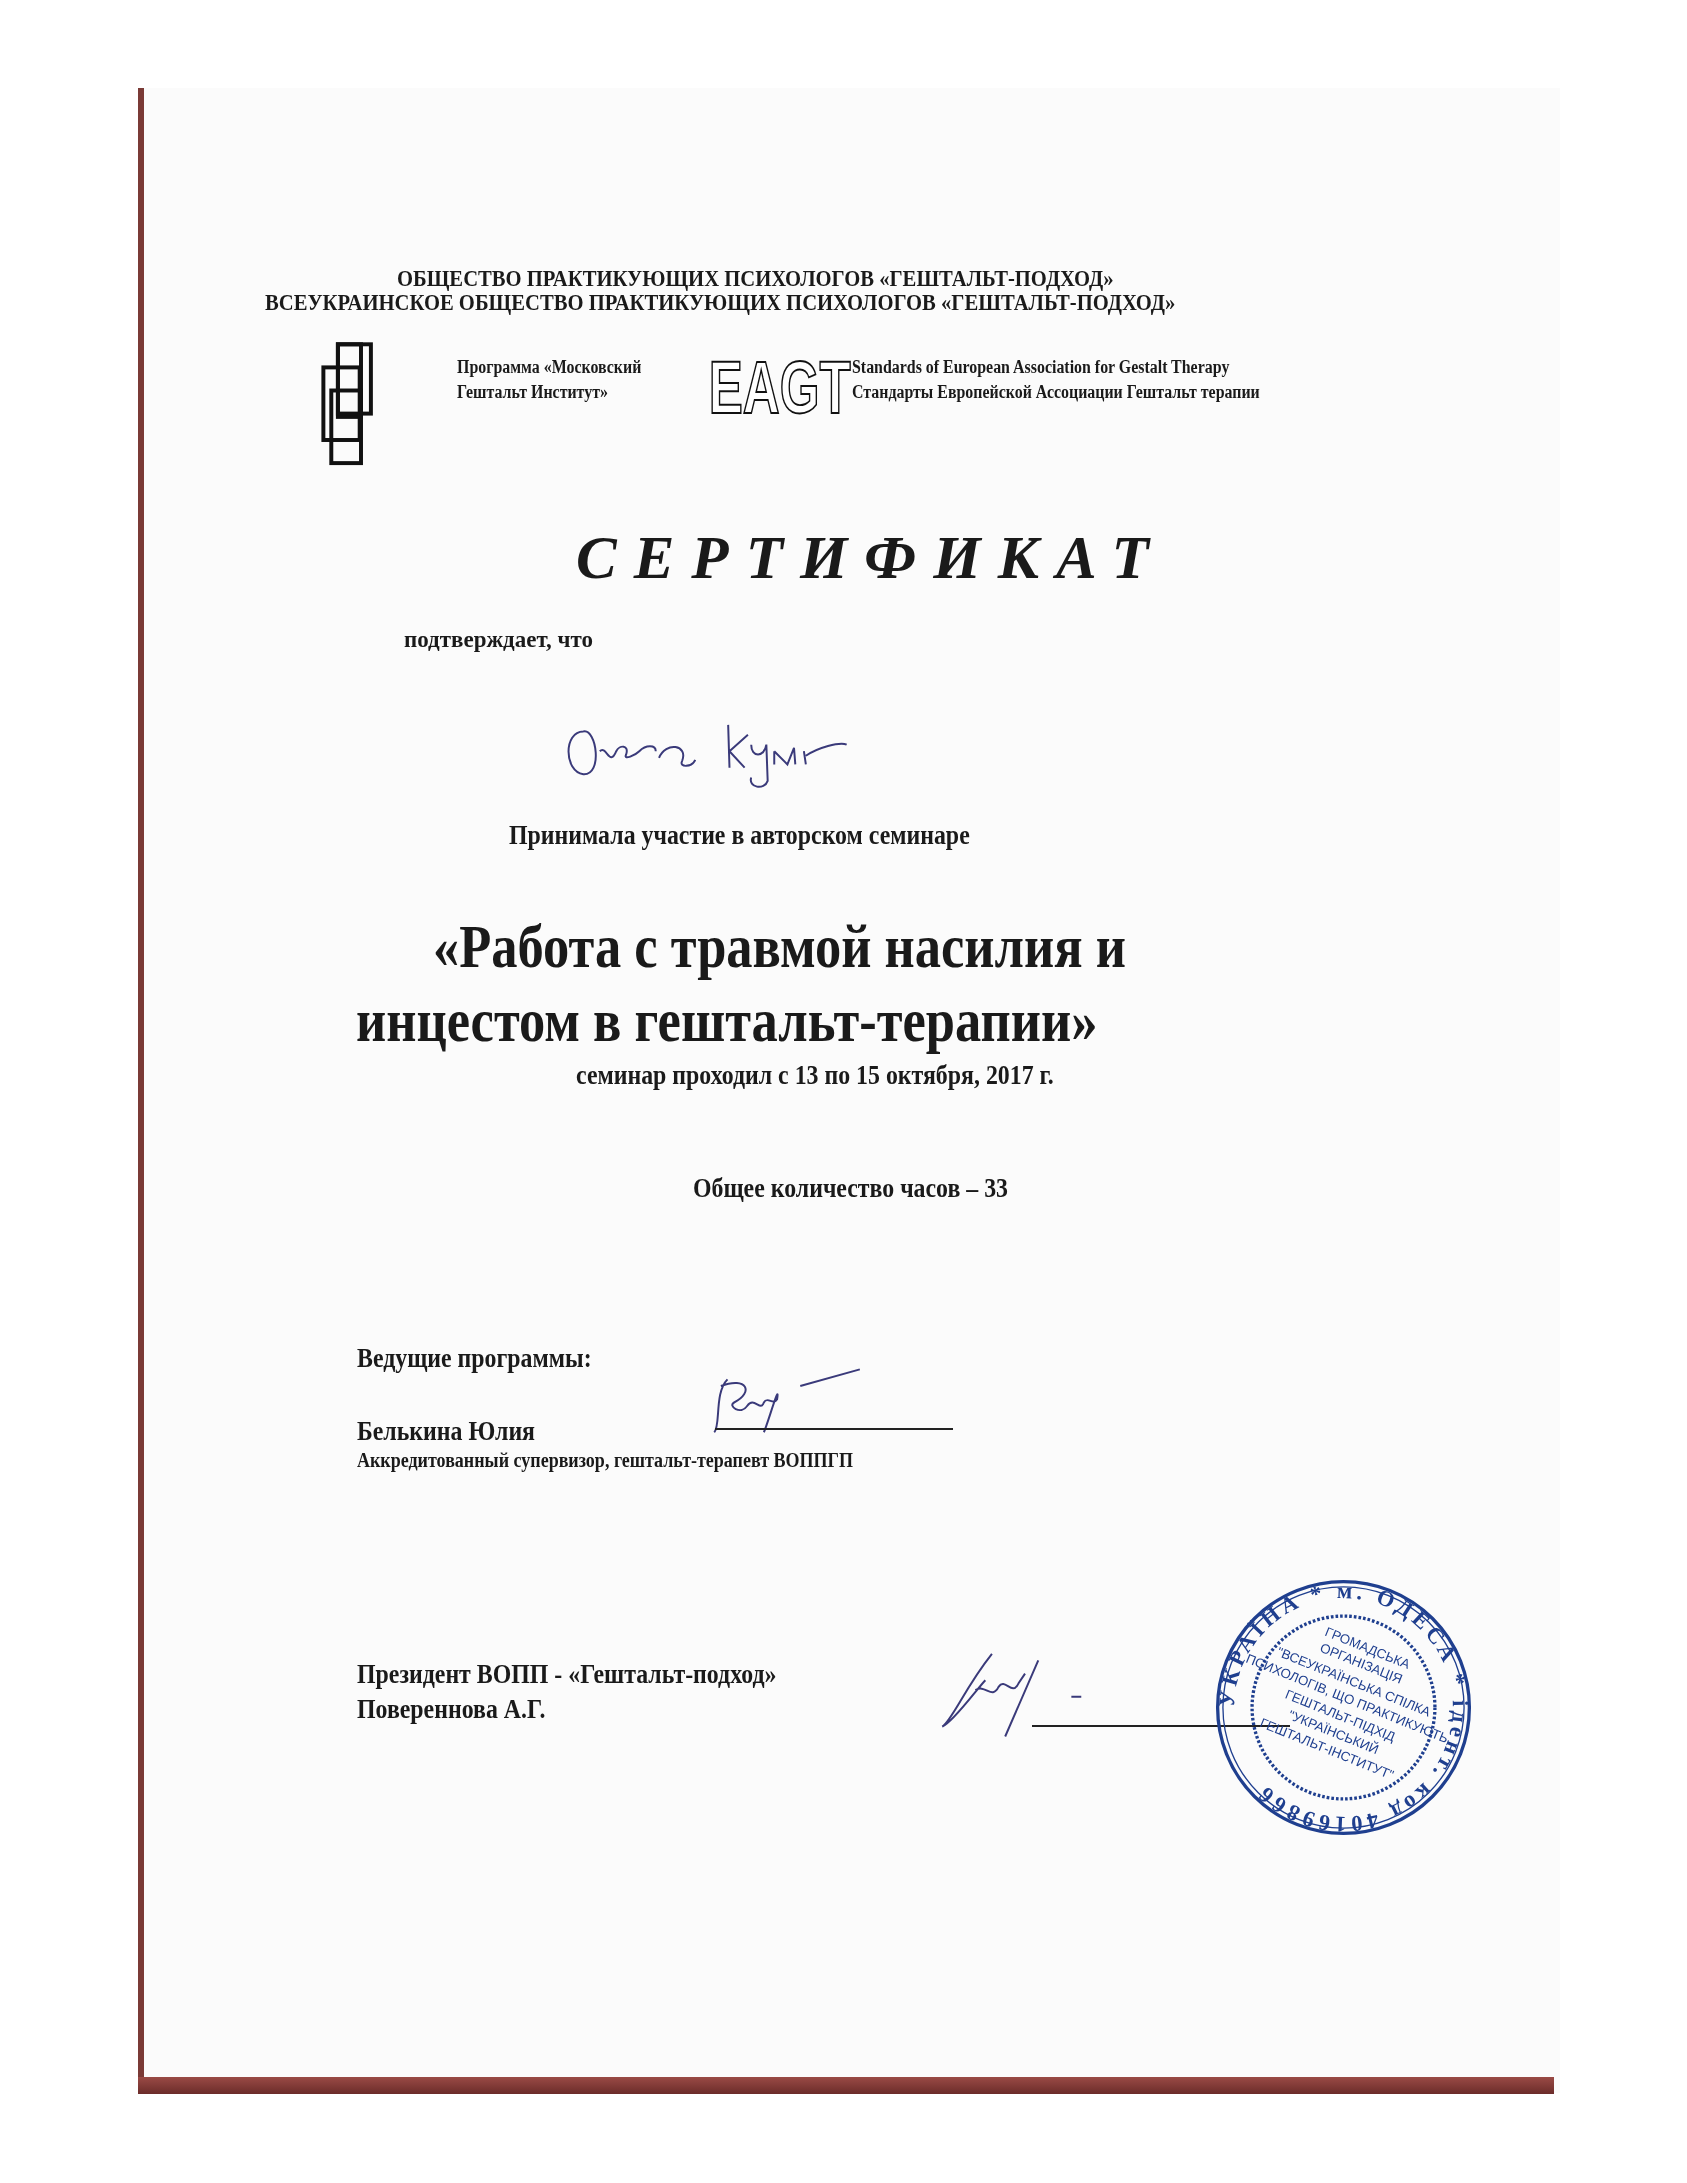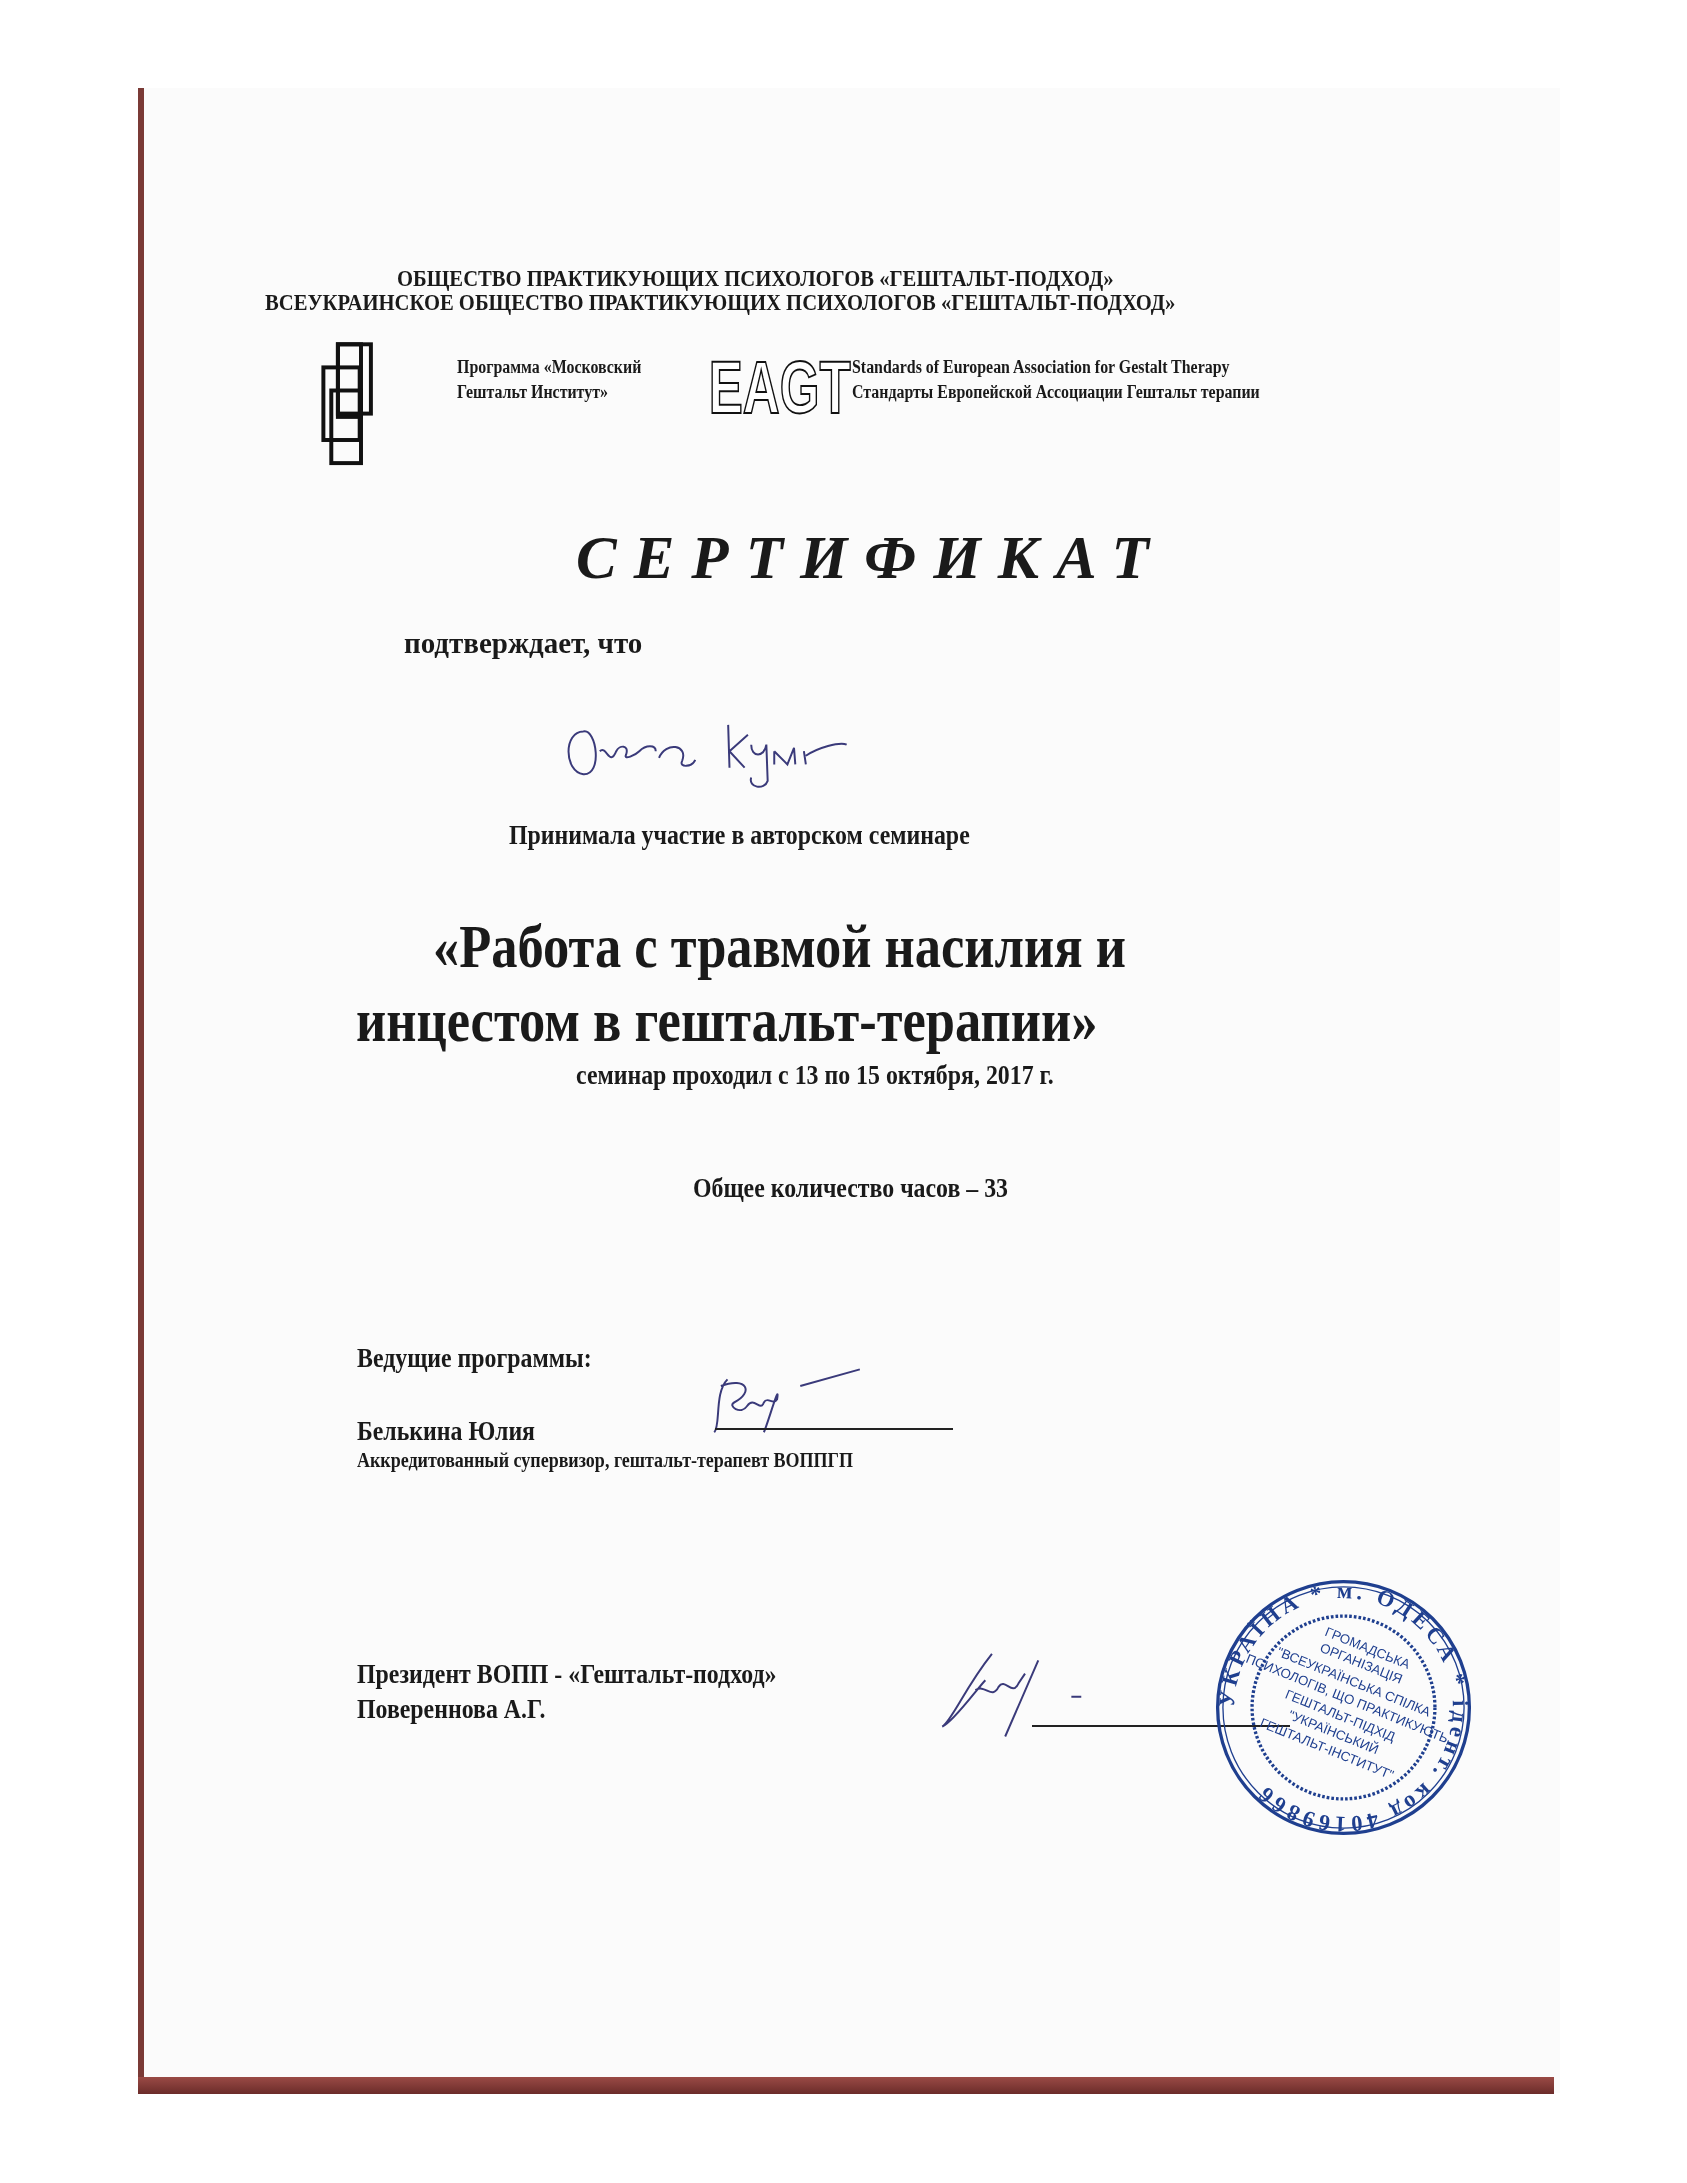--- a/index.html
+++ b/index.html
@@ -3,21 +3,21 @@
 <meta charset="utf-8">
 <style>
   html, body { margin:0; padding:0; }
   body { width:1687px; height:2183px; background:#ffffff; position:relative; overflow:hidden; font-family:"Liberation Serif", serif; color:#1a1a1a; }
   .page { position:absolute; left:138px; top:88px; width:1416px; height:2005px; background:#fbfbfb; border-left:6.6px solid #7a3a36; }
   .page-bottom { position:absolute; left:138px; top:2077px; width:1416px; height:17px; background:linear-gradient(#9a4a45,#6b2c2a); }
   .abs { position:absolute; white-space:nowrap; }
   .hdr { font-weight:bold; font-size:24px; transform:scaleX(0.86); transform-origin:left top; letter-spacing:0; }
   .small { font-weight:bold; font-size:18.5px; transform:scaleX(0.86); transform-origin:left top; }
   .title { font-weight:bold; font-style:italic; font-size:61px; letter-spacing:17px; }
-  .b46 { font-weight:bold; font-size:29px; }
+  .b46 { font-weight:bold; font-size:23px; }
   .b40 { font-weight:bold; font-size:26.5px; transform:scaleX(0.9); transform-origin:left top; }
   .big { font-weight:bold; font-size:61px; transform:scaleX(0.86); transform-origin:left top; }
   .line { position:absolute; height:2px; background:#222; }
   .sig svg { overflow:visible; }
 </style>
 </head>
 <body>
 
 <div class="page"></div>
 <div class="page-bottom"></div>

